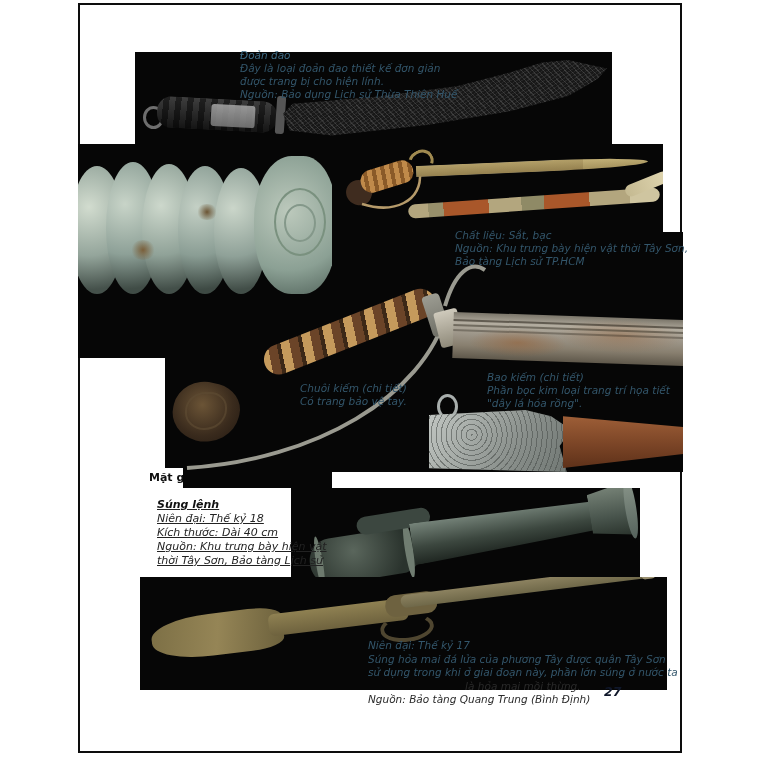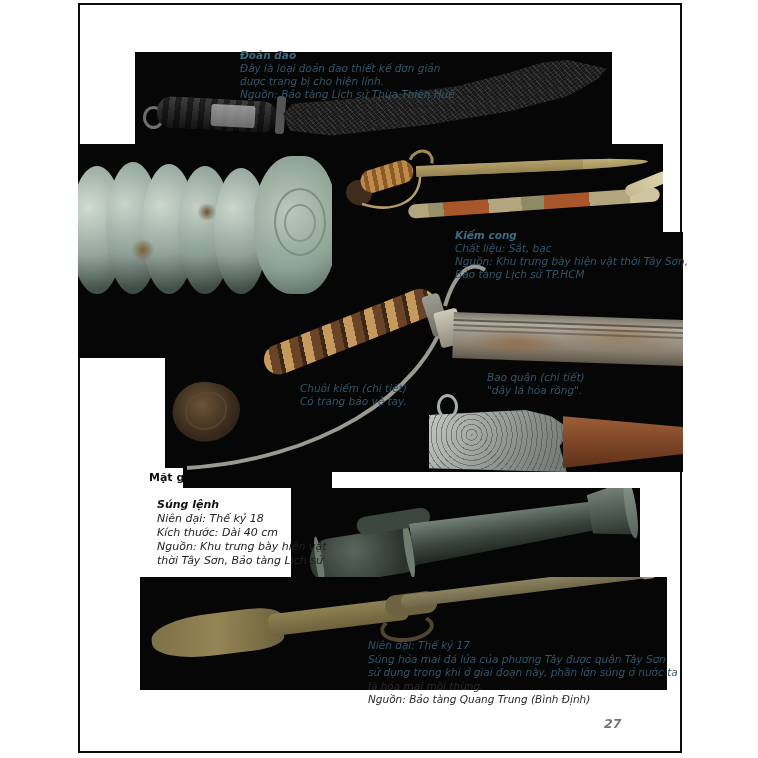--- a/index.html
+++ b/index.html
@@ -2,21 +2,21 @@
 <html><head>
 <meta charset="utf-8">
 <style>
   html,body{margin:0;padding:0;background:#ffffff;}
   #canvas{position:relative;width:758px;height:758px;background:#ffffff;overflow:hidden;
           font-family:"DejaVu Sans",sans-serif;}
   .abs{position:absolute;}
   .blk{position:absolute;background:#060606;}
   
   .cap{position:absolute;font-style:italic;font-size:10.5px;line-height:13px;color:#33566b;white-space:nowrap;}
-  .cap .t{font-weight:bold;color:#3e6b85;}
+  .cap .t{font-weight:normal;color:#3e6b85;}
   
   .capw{position:absolute;font-style:italic;font-size:11px;line-height:14px;color:#222222;white-space:nowrap;}
   .capw .t{font-weight:bold;color:#111111;font-style:italic;}
   .z2{z-index:2;} .z3{z-index:3;}
 </style>
 </head>
 <body>
 
 <div id="canvas">
 
@@ -117,51 +117,51 @@
       <div class="abs" style="left:252px;top:7px;width:254px;height:13px;border-radius:6px;background:linear-gradient(180deg,#8c8260,#6f6849);"></div>
       <div class="abs" style="left:494px;top:6px;width:14px;height:15px;border-radius:4px;background:#9a9070;"></div>
       <div class="abs" style="left:228px;top:26px;width:46px;height:20px;border:4px solid #4f4630;border-top-color:transparent;border-radius:50%;"></div>
     </div>
   </div>
 
   <div class="cap z3" style="left:240px;top:49px;">
     <div class="t">Đoản đao</div>
     <div>Đây là loại đoản đao thiết kế đơn giản</div>
     <div>được trang bị cho hiện lính.</div>
-    <div>Nguồn: Bảo tàng Lịch sử Thừa Thiên Huế</div>
+    <div>Nguồn: Bảo dụng Lịch sử Thừa Thiên Huế</div>
   </div>
 
   <div class="cap z3" style="left:455px;top:229px;">
-    <div class="t">Kiếm cong</div>
     <div>Chất liệu: Sắt, bạc</div>
     <div>Nguồn: Khu trưng bày hiện vật thời Tây Sơn,</div>
     <div>Bảo tàng Lịch sử TP.HCM</div>
   </div>
 
   <div class="cap z3" style="left:300px;top:382px;">
     <div>Chuôi kiếm (chi tiết)</div>
     <div>Có trang bảo vệ tay.</div>
   </div>
 
   <div class="cap z3" style="left:487px;top:371px;">
-    <div>Bao quân (chi tiết)</div>
+    <div>Bao kiếm (chi tiết)</div>
+    <div>Phần bọc kim loại trang trí họa tiết</div>
     <div>"dây lá hóa rồng".</div>
   </div>
 
-  <div class="capw z3" style="left:157px;top:498px;">
+  <div class="capw z3" style="left:157px;top:498px;text-decoration:underline;">
     <div class="t">Súng lệnh</div>
     <div>Niên đại: Thế kỷ 18</div>
     <div>Kích thước: Dài 40 cm</div>
     <div>Nguồn: Khu trưng bày hiện vật</div>
     <div>thời Tây Sơn, Bảo tàng Lịch sử</div>
   </div>
 
   <div class="cap z3" style="left:368px;top:639px;line-height:13.5px;">
     <div>Niên đại: Thế kỷ 17</div>
     <div>Súng hỏa mai đá lửa của phương Tây được quân Tây Sơn</div>
     <div>sử dụng trong khi ở giai đoạn này, phần lớn súng ở nước ta</div>
-    <div style="color:#2a2a2a;">là hỏa mai mồi thừng.</div>
+    <div style="color:#2a2a2a;text-align:center;">là hỏa mai mồi thừng.</div>
     <div style="color:#2a2a2a;">Nguồn: Bảo tàng Quang Trung (Bình Định)</div>
   </div>
 
-  <div class="abs z3" style="left:604px;top:716px;font:bold italic 12.5px/15px 'DejaVu Sans',sans-serif;color:#737373;">27</div>
+  <div class="abs z3" style="left:604px;top:684px;font:bold italic 12.5px/15px 'DejaVu Sans',sans-serif;color:#0f172a;">27</div>
 
 </div>
 
 </body></html>

